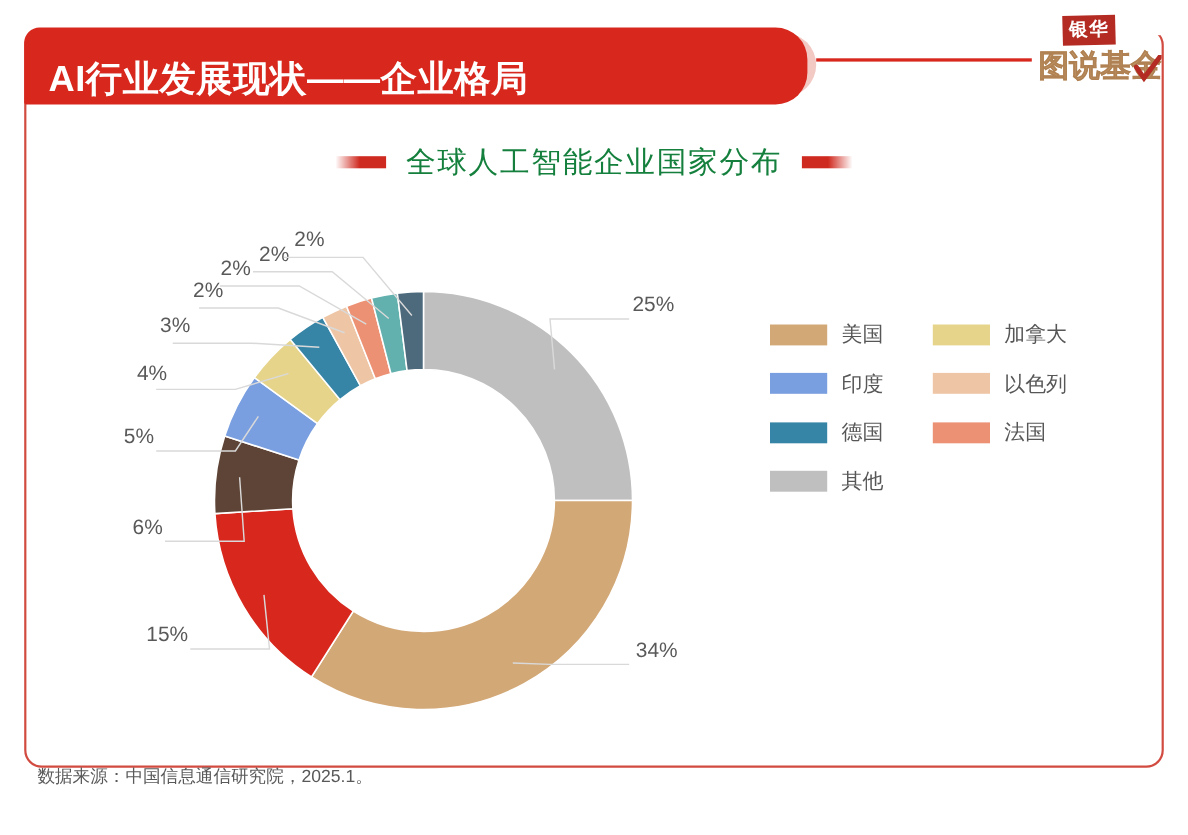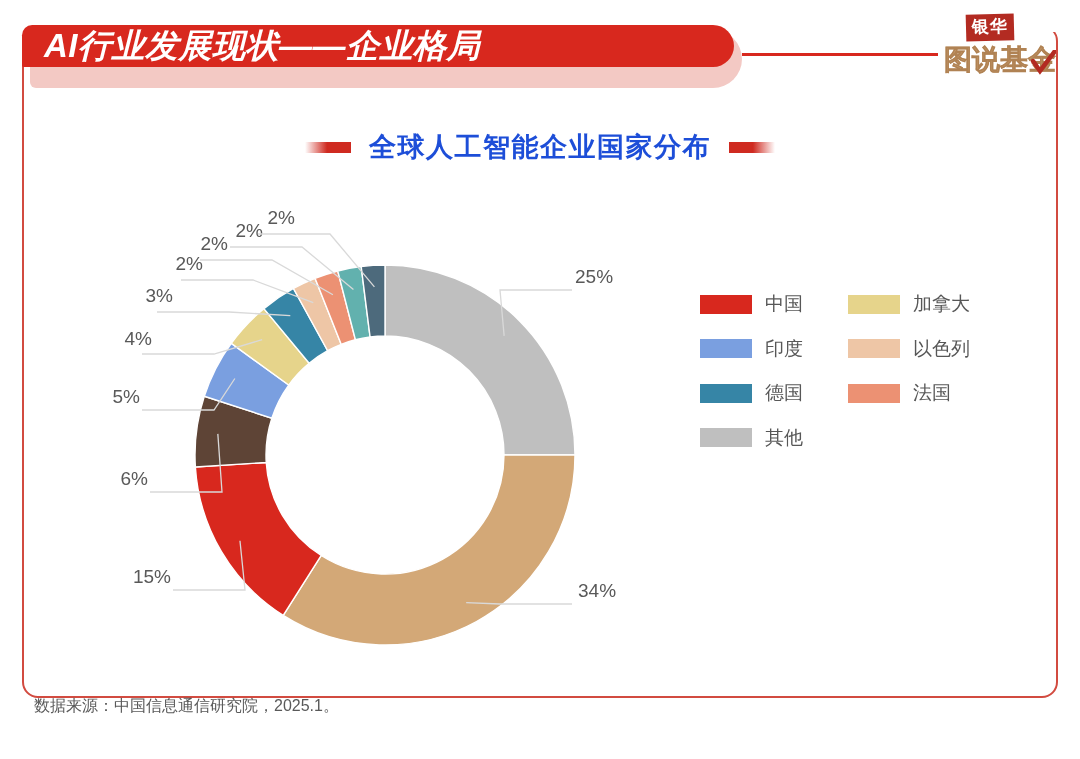--- a/index.html
+++ b/index.html
@@ -32,26 +32,25 @@
   .banner-shadow {
     position: absolute;
     left: 30px; top: 30px;
     width: 712px; height: 58px;
     background: #f3c9c4;
     border-radius: 6px 29px 29px 6px;
   }
   .banner {
     position: absolute;
     left: 22px; top: 25px;
-    width: 712px; height: 42px;
+    width: 712px; height: 70px;
     background: #d8281e;
     border-radius: 14px 29px 29px 2px;
     display: flex;
-    align-items: center;
-    font-style: italic;
+    align-items: flex-end;
   }
   .banner-title {
     color: #ffffff;
     font-size: 33px;
     font-weight: bold;
     letter-spacing: 0.5px;
     padding-left: 22px;
     white-space: nowrap;
     font-family: "Liberation Sans", "DejaVu Sans", sans-serif;
   }
@@ -91,23 +90,23 @@
   .chart-title-row {
     position: absolute;
     left: 0; top: 129px; width: 1080px;
     display: flex; align-items: center; justify-content: center;
     gap: 18px;
   }
   .title-dash { width: 46px; height: 11px; }
   .title-dash.left  { background: linear-gradient(to right, rgba(216,40,30,0) 0%, #cf2a20 48%, #cf2a20 100%); }
   .title-dash.right { background: linear-gradient(to left,  rgba(216,40,30,0) 0%, #cf2a20 48%, #cf2a20 100%); }
   .chart-title {
-    color: #1d4ed8;
+    color: #15803d;
     font-size: 27px;
-    font-weight: bold;
+    font-weight: normal;
     letter-spacing: 1.5px;
     white-space: nowrap;
     font-family: "Liberation Sans", "DejaVu Sans", sans-serif;
   }
 
   
   .chart-svg { position: absolute; left: 0px; top: 180px; }
 
   .pct-label {
     font-size: 19px;
@@ -203,22 +202,22 @@
       <polyline points="332.9306364478213,114.74697700426663 272,80 200,80" fill="none" stroke="#d9d9d9" stroke-width="1.3"></polyline>
       <text x="228" y="70" text-anchor="end" class="pct-label" fill="#595959">2%</text>
       <polyline points="353.42624849230526,109.48459825221599 302,67 230,67" fill="none" stroke="#d9d9d9" stroke-width="1.3"></polyline>
       <text x="263" y="57" text-anchor="end" class="pct-label" fill="#595959">2%</text>
       <polyline points="374.4197974593106,106.83249625983623 330,54 258,54" fill="none" stroke="#d9d9d9" stroke-width="1.3"></polyline>
       <text x="295" y="44" text-anchor="end" class="pct-label" fill="#595959">2%</text>
     </svg>
 
   <div class="legend">
       <div class="legend-item">
-        <span class="swatch" style="background: rgb(216, 40, 30);"></span>
-        <span class="legend-label">中国</span>
+        <span class="swatch" style="background: rgb(211, 168, 119);"></span>
+        <span class="legend-label">美国</span>
       </div>
       <div class="legend-item">
         <span class="swatch" style="background: rgb(230, 212, 139);"></span>
         <span class="legend-label">加拿大</span>
       </div>
       <div class="legend-item">
         <span class="swatch" style="background: rgb(122, 159, 224);"></span>
         <span class="legend-label">印度</span>
       </div>
       <div class="legend-item">

